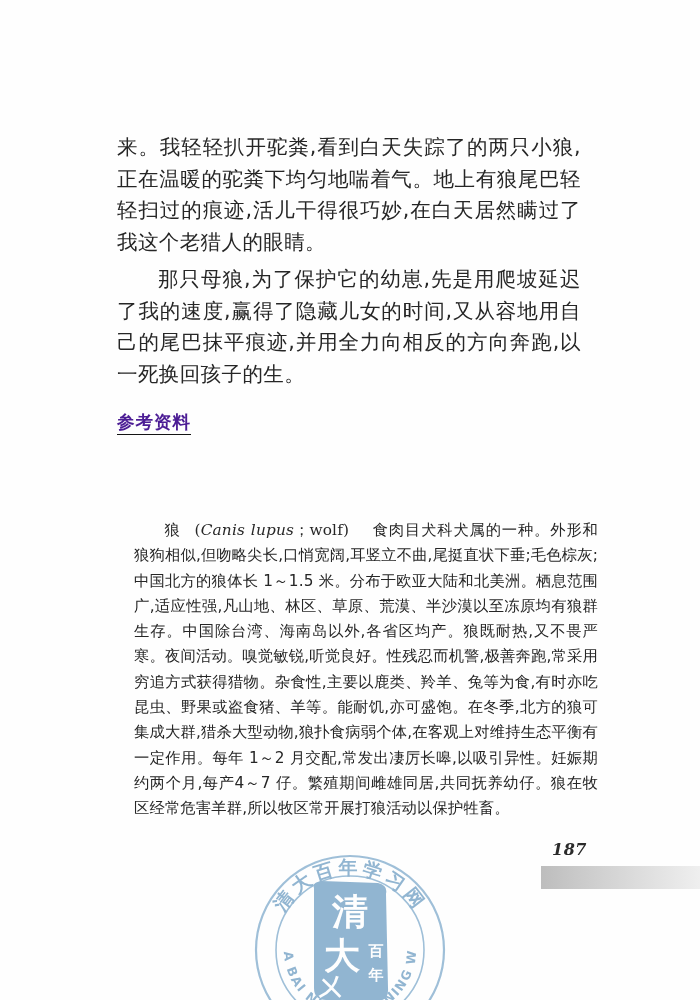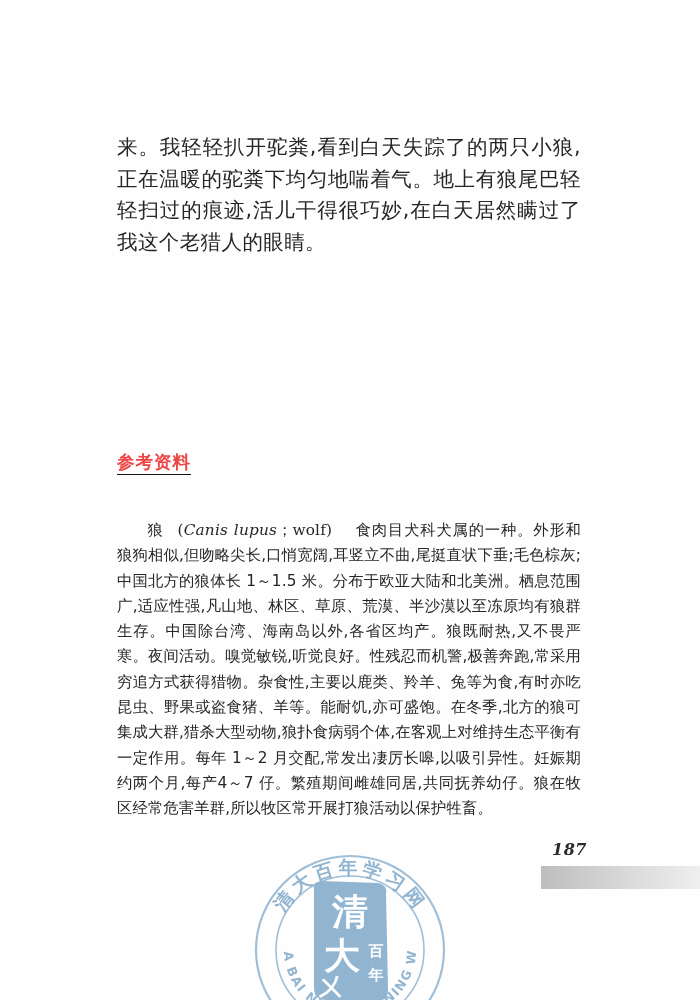--- a/index.html
+++ b/index.html
@@ -36,25 +36,25 @@
     font-weight: 500;
   }
   .narrative p.indent {
     text-indent: 2em;
   }
 
   
   .section-heading {
     position: absolute;
     left: 117px;
-    top: 452px;
+    top: 412px;
     font-size: 17.5px;
     font-weight: bold;
     letter-spacing: 1px;
-    color: #ef4444;
+    color: #4c1d95;
     border-bottom: 1.6px solid #141414;
     padding-bottom: 2px;
     line-height: 20px;
   }
 
   
   .sub-heading {
     position: absolute;
     left: 117px;
     top: 484px;
@@ -62,21 +62,21 @@
     font-size: 15.5px;
     letter-spacing: 0.8px;
     color: #1f1f1f;
     text-indent: 2em;
     line-height: 22px;
   }
 
   
   .entry {
     position: absolute;
-    left: 117px;
+    left: 134px;
     top: 518px;
     width: 464px;
   }
   .entry p {
     margin: 0;
     font-size: 15.3px;
     line-height: 25.3px;
     letter-spacing: 0.15px;
     text-align: justify;
     text-justify: inter-character;
@@ -130,20 +130,21 @@
   }
   .watermark svg { display: block; }
 </style>
 </head>
 <body>
 
 <div class="page">
 
   <div class="narrative">
     <p>来。我轻轻扒开驼粪,看到白天失踪了的两只小狼,正在温暖的驼粪下均匀地喘着气。地上有狼尾巴轻轻扫过的痕迹,活儿干得很巧妙,在白天居然瞒过了我这个老猎人的眼睛。</p>
+    <p class="indent">那只母狼,为了保护它的幼崽,先是用爬坡延迟了我的速度,赢得了隐藏儿女的时间,又从容地用自己的尾巴抹平痕迹,并用全力向相反的方向奔跑,以一死换回孩子的生。</p>
   </div>
 
   <div class="section-heading">参考资料</div>
 
 
   <div class="entry">
     <p class="indent"><span>狼</span><span class="gap-sm"></span><span class="sci-wrap">(</span><span class="sci-name">Canis lupus</span><span>；</span><span class="sci-wrap">wolf</span><span class="sci-wrap">)</span><span class="gap-md"></span><span>食肉目犬科犬属的一种。外形和狼狗相似,但吻略尖长,口悄宽阔,耳竖立不曲,尾挺直状下垂;毛色棕灰;中国北方的狼体长 1～1.5 米。分布于欧亚大陆和北美洲。栖息范围广,适应性强,凡山地、林区、草原、荒漠、半沙漠以至冻原均有狼群生存。中国除台湾、海南岛以外,各省区均产。狼既耐热,又不畏严寒。夜间活动。嗅觉敏锐,听觉良好。性残忍而机警,极善奔跑,常采用穷追方式获得猎物。杂食性,主要以鹿类、羚羊、兔等为食,有时亦吃昆虫、野果或盗食猪、羊等。能耐饥,亦可盛饱。在冬季,北方的狼可集成大群,猎杀大型动物,狼扑食病弱个体,在客观上对维持生态平衡有一定作用。每年 1～2 月交配,常发出凄厉长嗥,以吸引异性。妊娠期约两个月,每产4～7 仔。繁殖期间雌雄同居,共同抚养幼仔。狼在牧区经常危害羊群,所以牧区常开展打狼活动以保护牲畜。</span></p>
   </div>
 
   <div class="page-number-bar"></div>

